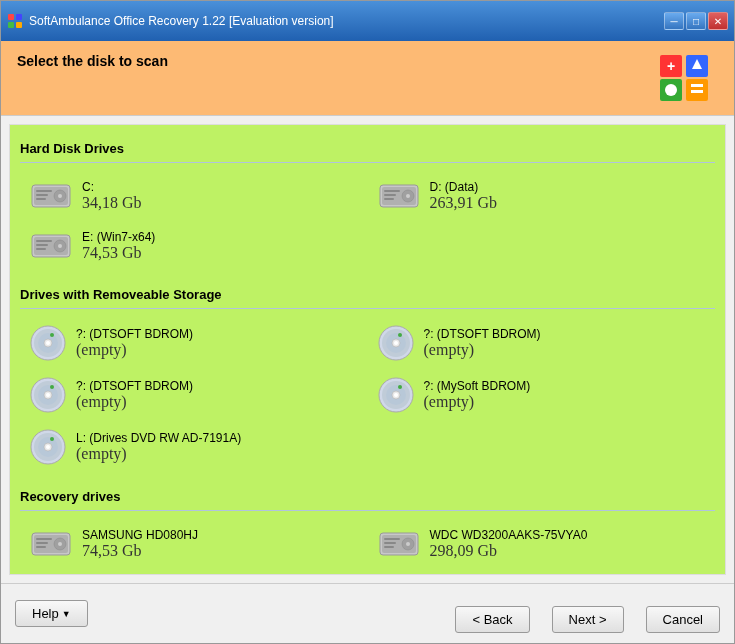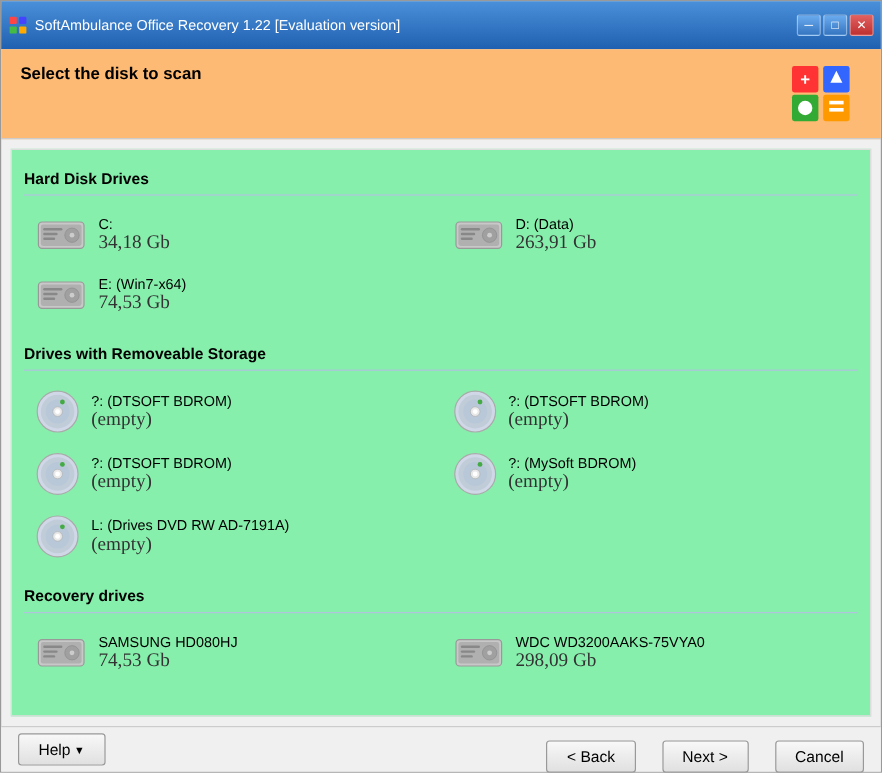--- a/index.html
+++ b/index.html
@@ -88,21 +88,21 @@
       font-size: 12px;
       color: #1a5faa;
     }
     .header-logo {
       width: 60px;
       height: 50px;
       flex-shrink: 0;
     }
     .content-area {
       flex: 1;
-      background: #86efac;
+      background: #bef264;
       margin: 8px;
       border: 1px solid #ddd;
       overflow-y: auto;
       padding: 10px;
     }
     .section-header {
       font-size: 13px;
       font-weight: bold;
       color: #000;
       padding: 6px 0 6px 0;
@@ -137,21 +137,21 @@
       font-family: Liberation Serif, serif;
     }
     .footer {
       display: flex;
       align-items: center;
       justify-content: space-between;
       padding: 8px 14px;
       border-top: 1px solid #ccc;
       background: #f0f0f0;
       flex-shrink: 0;
-      height: 38px;
+      height: 60px;
     }
     .btn {
       padding: 5px 16px;
       border: 1px solid #999;
       background: linear-gradient(to bottom, #f8f8f8, #e0e0e0);
       cursor: pointer;
       font-size: 13px;
       border-radius: 3px;
       color: #000;
       display: flex;

